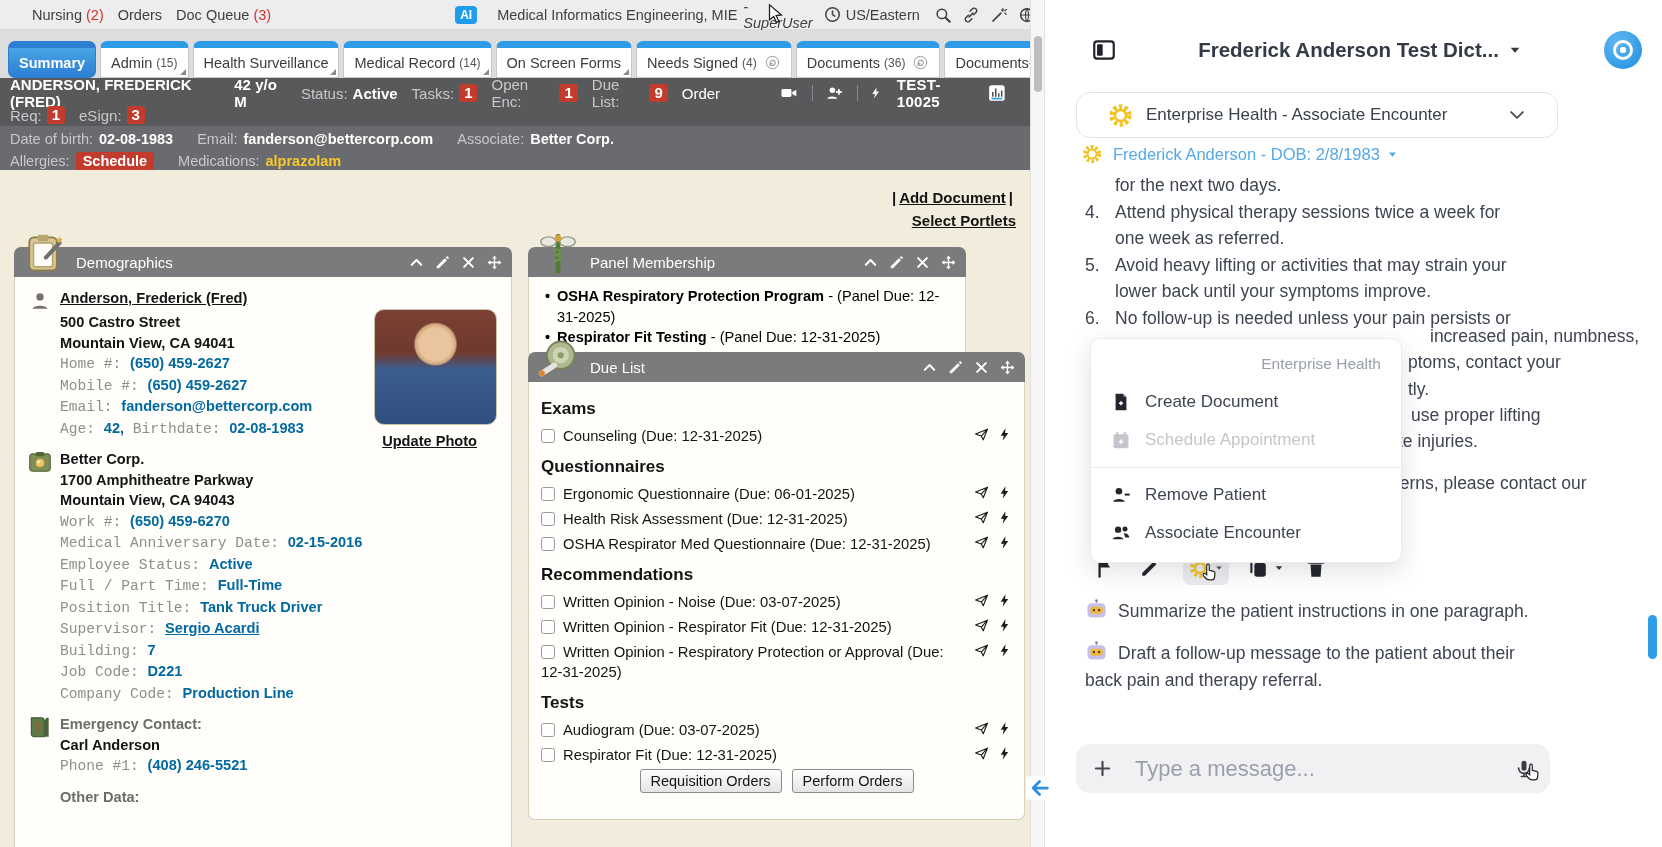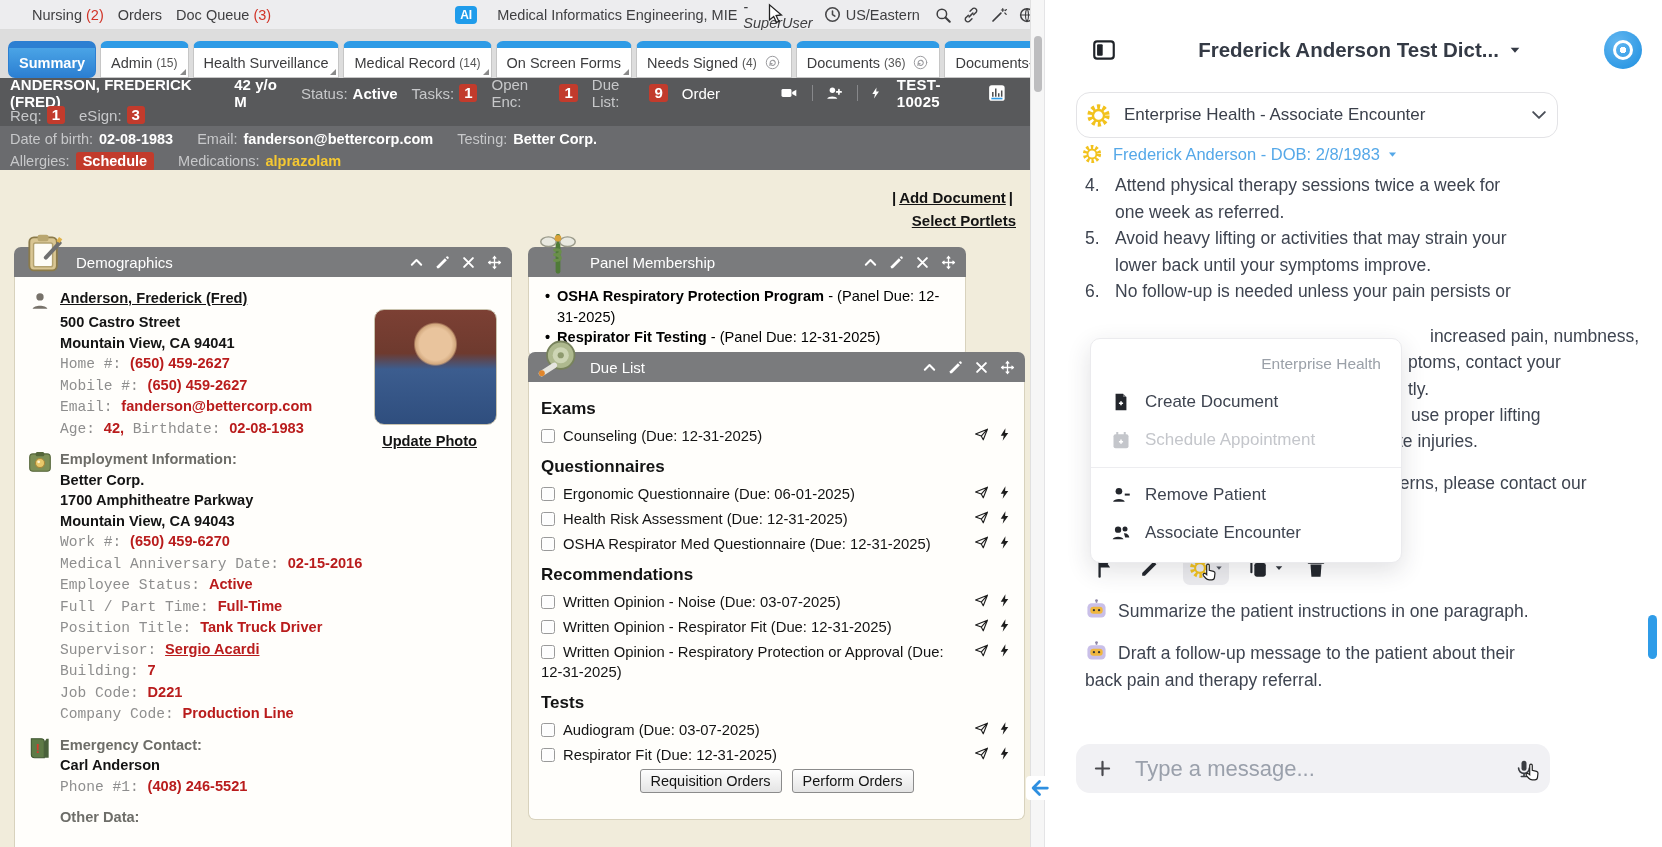--- a/index.html
+++ b/index.html
@@ -72,21 +72,21 @@
   .p-body { background:#fffefb; border:1px solid #d8d2bd; border-top:none; border-radius:0 0 7px 7px; }
 
   .demographics { left:14px; top:77px; width:498px; }
   .demographics .p-body { height:630px; padding:13px 14px 0 14px; font-size:14.6px; color:#141414; position:relative; }
   .name-row { display:flex; align-items:flex-start; }
   .name-row .ic { width:22px; height:22px; color:#77726a; margin-right:9px; }
   .name-link { font-weight:bold; text-decoration:underline; cursor:pointer; }
   .addr { font-weight:bold; line-height:20.5px; margin-left:31px; }
   .f-line { line-height:20.5px; margin-left:31px; }
   .f-label { color:#8e8e8e;font-family:Liberation Mono, monospace; }
-  .f-value { font-weight:bold; color:#b91c1c;text-align:right; }
+  .f-value { font-weight:bold; color:#0369a1;text-align:right; }
   .f-value.lnk { text-decoration:underline; cursor:pointer; }
   .sec { margin-top:10px; position:relative; }
   .sec-head { font-weight:bold; color:#6d6d68; line-height:20.5px; margin-left:31px; }
   .sec-badge { position:absolute; left:-2px; top:0; width:26px; height:26px; }
   .photo { position:absolute; right:14px; top:32px; width:123px; height:116px; border-radius:10px; border:1px solid #c9c3ae;
            background:
              radial-gradient(circle at 50% 30%, #e9c49d 0 16%, #d2a87e 20%, rgba(0,0,0,0) 22%),
              linear-gradient(180deg,#7c4034 0%, #6e3a2e 38%, #3c5d8f 52%, #2f4e7e 100%); }
   .upd-photo { position:absolute; right:34px; top:156px; font-weight:bold; text-decoration:underline; cursor:pointer; }
 
@@ -115,21 +115,21 @@
   
   .ai-panel { position:absolute; left:1044px; top:0; width:618px; height:847px; background:#fff; border-left:1px solid #e4e4e6; color:#3e4450; }
   .ap-head { position:absolute; left:0; top:28px; width:100%; height:44px; display:flex; align-items:center; padding:0 20px 0 46px; }
   .ap-toggle { width:26px; height:26px; color:#1f2329; cursor:pointer; }
   .ap-title-wrap { flex:1; display:flex; align-items:center; justify-content:center; cursor:pointer; }
   .ap-title { font-size:20.5px; font-weight:600; color:#343a45; }
   .ap-caret { width:16px; height:16px; color:#343a45; margin-left:8px; }
   .ap-avatar { width:38px; height:38px; border-radius:50%; background:radial-gradient(circle at 35% 30%, #62b6f0, #1d8fe0); display:flex; align-items:center; justify-content:center; }
   .ap-avatar .ring { width:20px; height:20px; border:3px solid #fff; border-radius:50%; background:radial-gradient(circle,#fff 0 30%, transparent 32%); }
 
-  .enc-card { position:absolute; left:31px; top:92px; width:482px; height:46px; border:1.5px solid #e3e3e6; border-radius:14px; display:flex; align-items:center; padding:0 8px; cursor:pointer; background:#fff; }
+  .enc-card { position:absolute; left:31px; top:92px; width:482px; height:46px; border:1.5px solid #e3e3e6; border-radius:14px; display:flex; align-items:center; padding:0 30px; cursor:pointer; background:#fff; }
   .enc-card .ehgear { width:27px; height:27px; margin-right:12px; }
   .enc-label { font-size:17px; color:#3b404b; }
   .enc-chev { margin-left:auto; width:20px; height:20px; color:#4a4f58; }
 
   .pat-row { position:absolute; left:36px; top:143px; display:flex; align-items:center; cursor:pointer; }
   .pat-row .ehgear { width:22px; height:22px; margin-right:10px; }
   .pat-link { font-size:16.5px; color:#55a8e8; }
   .pat-caret { width:13px; height:13px; color:#55a8e8; margin-left:6px; }
 
   .transcript { position:absolute; left:40px; top:172px; width:446px; font-size:17.5px; line-height:26.5px; color:#3e4450; }
@@ -365,21 +365,21 @@
         <span class="badge">3</span>
       </div>
     </div>
 
     <div class="pinfo">
       <div class="pi-row">
         <span class="pi-lab">Date of birth:</span>
         <span class="pi-val">02-08-1983</span>
         <span class="pi-lab">Email:</span>
         <span class="pi-val">fanderson@bettercorp.com</span>
-        <span class="pi-lab">Testing:</span>
+        <span class="pi-lab">Associate:</span>
         <span class="pi-val">Better Corp.</span>
       </div>
       <div class="pi-row">
         <span class="pi-lab">Allergies:</span>
         <span class="pi-badge">Schedule</span>
         <span class="pi-lab">Medications:</span>
         <span class="pi-med">alprazolam</span>
       </div>
     </div>
 
@@ -448,21 +448,20 @@
             </div>
           <div class="sec">
             <span class="sec-badge ic">
                 <svg viewBox="0 0 24 24">
                   <rect x="2.5" y="4.5" width="19" height="16" rx="3" fill="#7d8f56" stroke="#55663a"></rect>
                   <rect x="8" y="2.8" width="8" height="4" rx="1.4" fill="#55663a"></rect>
                   <circle cx="12" cy="13" r="4.2" fill="#e9c86a" stroke="#a8883a"></circle>
                   <circle cx="10.8" cy="11.8" r="1.3" fill="#fff4cf"></circle>
                 </svg>
               </span>
-            <div class="sec-head">Employment Information:</div>
             <div id="emp-lines">
                 <div class="addr">Better Corp.</div>
                 <div class="addr">1700 Amphitheatre Parkway</div>
                 <div class="addr">Mountain View, CA 94043</div>
               </div>
             <div id="emp-fields">
                 <div class="f-line"><span class="f-label">Work #: </span><span class="f-value">(650) 459-6270</span></div>
                 <div class="f-line"><span class="f-label">Medical Anniversary Date: </span><span class="f-value">02-15-2016</span></div>
                 <div class="f-line"><span class="f-label">Employee Status: </span><span class="f-value">Active</span></div>
                 <div class="f-line"><span class="f-label">Full / Part Time: </span><span class="f-value">Full-Time</span></div>
@@ -751,20 +750,24 @@
       <span class="pat-link">Frederick Anderson - DOB: 2/8/1983</span>
       <span class="pat-caret ic">
           <svg viewBox="0 0 24 24">
             <path d="M5.5 8.5 12 16l6.5-7.5z" fill="currentColor"></path>
           </svg>
         </span>
     </div>
 
     <div class="transcript" id="transcript">
         <div class="tr-item">
+          <span class="tr-num"></span>
+          <span>for the next two days.</span>
+        </div>
+        <div class="tr-item">
           <span class="tr-num">4.</span>
           <span>Attend physical therapy sessions twice a week for one week as referred.</span>
         </div>
         <div class="tr-item">
           <span class="tr-num">5.</span>
           <span>Avoid heavy lifting or activities that may strain your lower back until your symptoms improve.</span>
         </div>
         <div class="tr-item">
           <span class="tr-num">6.</span>
           <span>No follow-up is needed unless your pain persists or</span>

